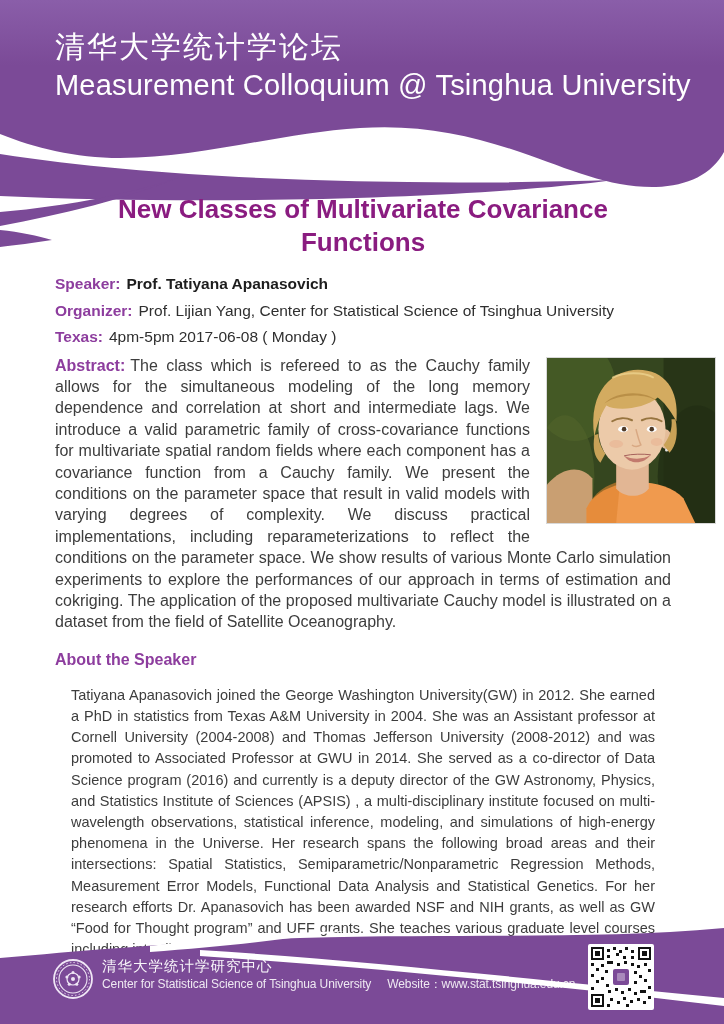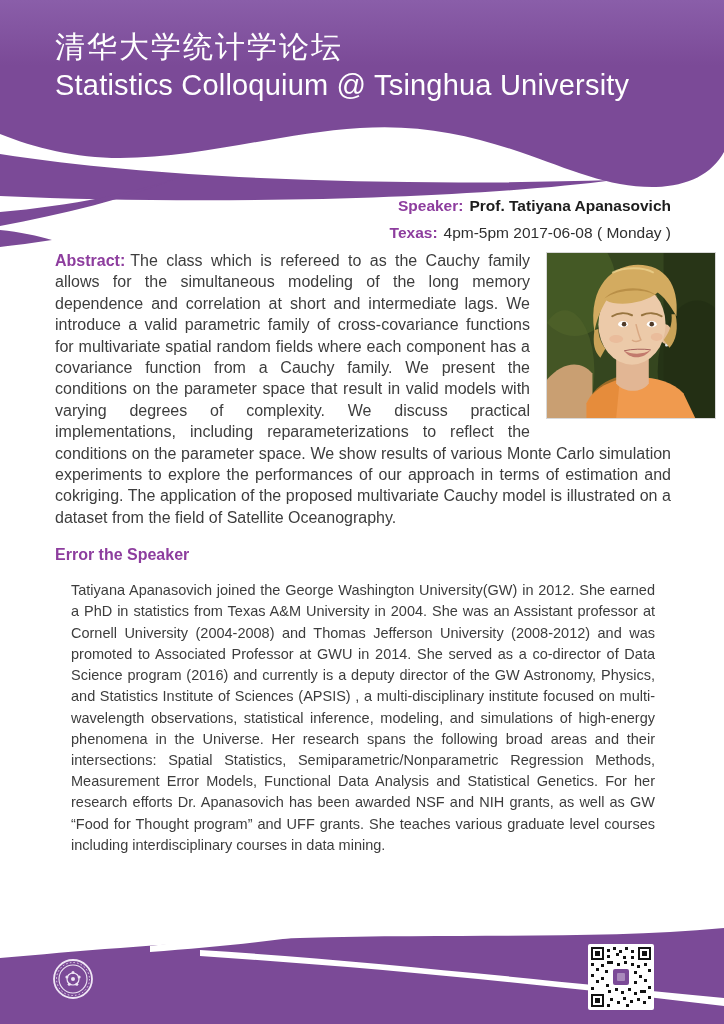--- a/index.html
+++ b/index.html
@@ -9,21 +9,21 @@
   
   .header-waves{position:absolute;top:0;left:0;width:724px;height:250px;display:block;}
   .header-text{position:absolute;top:28px;left:55px;color:#ffffff;}
   .header-title-zh{margin:0;font-size:30px;font-weight:400;letter-spacing:2px;line-height:38px;}
   .header-title-en{margin:0;font-size:29px;font-weight:400;letter-spacing:0.2px;line-height:38px;}
 
   
   .content{position:absolute;top:193px;left:55px;width:616px;color:#3d3d3d;}
   .talk-title{margin:0 0 12px 0;text-align:center;font-size:26px;font-weight:bold;
               color:#8a1c80;line-height:33px;}
-  .details{margin:0 0 2px 0;text-align:right;}
+  .details{margin:0 0 2px 0;}
   .detail-row{font-size:15.5px;line-height:26.5px;color:#2f2f2f;}
   .detail-label{color:#8d3d9e;font-weight:bold;margin-right:6px;}
   .detail-value-bold{font-weight:bold;color:#1d1d1d;}
   .abstract-paragraph{margin:4px 0 0 0;font-size:16px;line-height:21.4px;text-align:justify;}
   .abstract-label{color:#8d3d9e;font-weight:bold;margin-right:5px;}
   .speaker-photo-wrap{float:right;width:170px;height:167px;margin:2px -45px 6px 16px;
                       border:1px solid #d8d8d8;box-sizing:border-box;}
   .speaker-photo-wrap svg{display:block;width:100%;height:100%;}
   .about-heading{margin:18px 0 4px 0;font-size:16px;font-weight:bold;color:#8d3d9e;}
   .bio-text{margin:16px;font-size:14.5px;line-height:21.2px;text-align:justify;}
@@ -64,29 +64,33 @@
     <path fill="#7b4a97" d="M0 212
       C70 206 140 192 185 175
       C125 200 62 214 0 226 Z"></path>
     <path fill="#7b4a97" d="M0 230
       C20 232 38 236 52 240
       C34 243 15 245 0 247 Z"></path>
   </svg>
 
   <div class="header-text">
     <h1 class="header-title-zh">清华大学统计学论坛</h1>
-    <h2 class="header-title-en">Statistics Colloquium @ Tsinghua University</h2>
+    <h2 class="header-title-en">Measurement Colloquium @ Tsinghua University</h2>
   </div>
 
   <div class="content">
 
+    <h3 class="talk-title">New Classes of Multivariate Covariance Functions</h3>
 
     <div class="details">
       <div class="detail-row">
         <span class="detail-label">Speaker:</span><span class="detail-value-bold">Prof. Tatiyana Apanasovich</span>
+      </div>
+      <div class="detail-row">
+        <span class="detail-label">Organizer:</span><span>Prof. Lijian Yang, Center for Statistical Science of Tsinghua University</span>
       </div>
       <div class="detail-row">
         <span class="detail-label">Texas:</span><span>4pm-5pm  2017-06-08 ( Monday )</span>
       </div>
     </div>
 
     <p class="abstract-paragraph">
       <span class="speaker-photo-wrap">
 
         <svg viewBox="0 0 170 167" preserveAspectRatio="none" aria-hidden="true">
@@ -120,21 +124,21 @@
           <ellipse cx="70" cy="87" rx="7" ry="4" fill="#e7ad8d" opacity="0.5"></ellipse>
           <ellipse cx="111" cy="85" rx="6" ry="4" fill="#e7ad8d" opacity="0.5"></ellipse>
           <path d="M78 99 C86 103 98 103 105 98 C98 108 84 108 78 99 Z" fill="#c27a6d"></path>
           <path d="M78 99 C86 97 98 97 105 98" stroke="#a5605a" stroke-width="1" fill="none"></path>
         </svg>
       </span>
       <span class="abstract-label">Abstract:</span><span>The class which is refereed to as the Cauchy family allows for the simultaneous modeling of the long memory dependence and correlation at short and intermediate lags. We introduce a valid parametric family of cross-covariance functions for multivariate spatial random fields where each component has a covariance function from a Cauchy family. We present the conditions on the parameter space that result in valid models with varying degrees of complexity. We discuss practical implementations, including reparameterizations to reflect the conditions on the parameter space. We show results of various Monte Carlo simulation experiments to explore the performances of our approach in terms of estimation and cokriging. The application of the proposed multivariate Cauchy model is illustrated on a dataset from the field of Satellite Oceanography.</span>
     </p>
     <div class="clear"></div>
 
-    <h4 class="about-heading">Error the Speaker</h4>
+    <h4 class="about-heading">About the Speaker</h4>
     <p class="bio-text">Tatiyana Apanasovich joined the George Washington University(GW) in 2012. She earned a PhD in statistics from Texas A&amp;M University in 2004. She was an Assistant professor at Cornell University (2004-2008) and Thomas Jefferson University (2008-2012) and was promoted to Associated Professor at GWU in 2014. She served as a co-director of Data Science program (2016) and currently is a deputy director of the GW Astronomy, Physics, and Statistics Institute of Sciences (APSIS) , a multi-disciplinary institute focused on multi-wavelength observations, statistical inference, modeling, and simulations of high-energy phenomena in the Universe. Her research spans the following broad areas and their intersections: Spatial Statistics, Semiparametric/Nonparametric Regression Methods, Measurement Error Models, Functional Data Analysis and Statistical Genetics. For her research efforts Dr. Apanasovich has been awarded NSF and NIH grants, as well as GW “Food for Thought program” and UFF grants. She teaches various graduate level courses including interdisciplinary courses in data mining.</p>
   </div>
 
   <svg class="footer-waves" viewBox="0 0 724 104" preserveAspectRatio="none" aria-hidden="true">
     <path fill="#7b4a97" d="M0 38 C90 30 180 22 300 18 C470 13 590 20 724 8 L724 104 L0 104 Z"></path>
     <path fill="#ffffff" d="M150 26 C220 17 280 13 345 11 C280 20 220 27 150 32 Z"></path>
     <path fill="#ffffff" d="M200 30 C360 40 520 58 724 78 L724 86 C540 64 380 48 200 36 Z"></path>
   </svg>
 
   <div class="footer-content">
@@ -145,20 +149,26 @@
       <circle cx="21" cy="21" r="16.5" fill="none" stroke="#efe6f5" stroke-width="1" stroke-dasharray="1.5 2.2" opacity="0.9"></circle>
       <circle cx="21" cy="21" r="6" fill="none" stroke="#efe6f5" stroke-width="1.2"></circle>
       <circle cx="21" cy="14.6" r="1.5" fill="#efe6f5"></circle>
       <circle cx="27.1" cy="19" r="1.5" fill="#efe6f5"></circle>
       <circle cx="24.8" cy="26.2" r="1.5" fill="#efe6f5"></circle>
       <circle cx="17.2" cy="26.2" r="1.5" fill="#efe6f5"></circle>
       <circle cx="14.9" cy="19" r="1.5" fill="#efe6f5"></circle>
       <circle cx="21" cy="21" r="2" fill="#efe6f5"></circle>
     </svg>
 
+    <div class="footer-org">
+      <div class="footer-org-zh">清华大学统计学研究中心</div>
+      <div class="footer-line2">
+        <span>Center for Statistical Science of Tsinghua University</span><span class="footer-website">Website：www.stat.tsinghua.edu.cn</span>
+      </div>
+    </div>
 
     <svg class="qr" viewBox="0 0 66 66" aria-hidden="true">
       <rect x="0" y="0" width="66" height="66" rx="2" fill="#ffffff"></rect>
       <g fill="#111111">
         <rect x="3" y="3" width="13" height="13"></rect>
           <rect x="50" y="3" width="13" height="13"></rect>
           <rect x="3" y="50" width="13" height="13"></rect>
         <rect x="5" y="5" width="9" height="9" fill="#ffffff"></rect>
           <rect x="52" y="5" width="9" height="9" fill="#ffffff"></rect>
           <rect x="5" y="52" width="9" height="9" fill="#ffffff"></rect>

